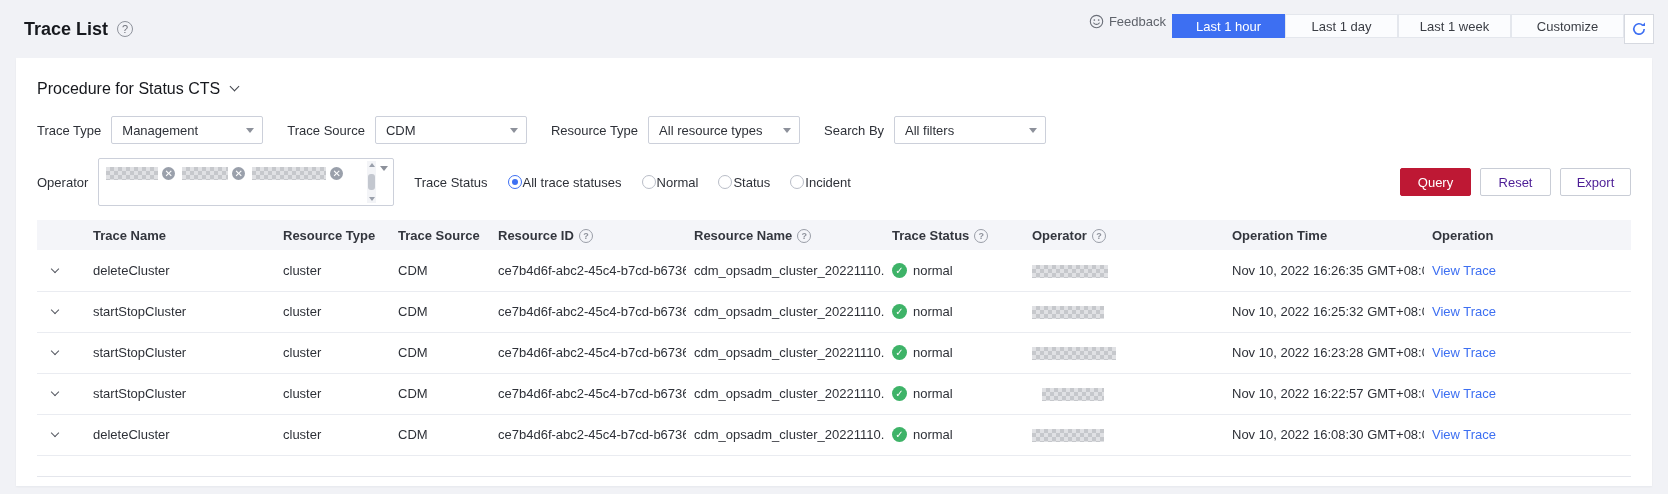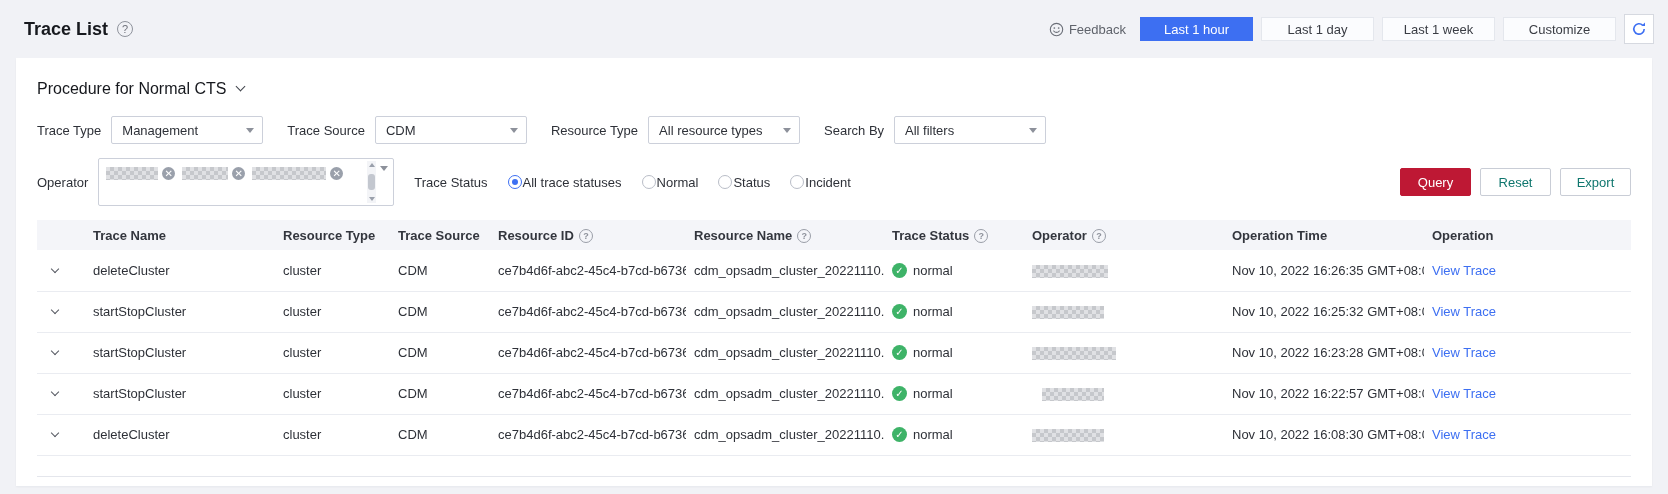--- a/index.html
+++ b/index.html
@@ -9,21 +9,21 @@
     background:#f1f2f6; color:#2e3138;
     font-family:"Liberation Sans", sans-serif;
   }
 
   
   .topbar { height:58px; display:flex; align-items:center; justify-content:space-between; padding:0 14px 0 24px; }
   .tb-left { display:flex; align-items:center; gap:9px; }
   .page-title { font-size:18px; font-weight:700; color:#17191e; }
   .qhelp { width:16px; height:16px; border-radius:50%; border:1px solid #8f939c; color:#70737c;
            font-size:11px; line-height:14px; display:inline-flex; align-items:center; justify-content:center; }
-  .tb-right { display:flex; align-items:center; gap:8px; }
+  .tb-right { display:flex; align-items:flex-start; }
   .feedback { display:flex; align-items:center; gap:5px; color:#5f636b; font-size:13px; margin-right:6px; cursor:pointer; }
   .time-btn { min-width:113px; height:24px; border:1px solid #e4e7ed; background:#fbfcfe; color:#3a3d44;
               font-size:13px; font-family:inherit; cursor:pointer; }
   .time-btn.active { background:#3d6ff2; border-color:#3d6ff2; color:#fff; }
   .refresh-btn { width:30px; height:30px; border:1px solid #d6d9e0; background:#fff; display:flex;
                  align-items:center; justify-content:center; cursor:pointer; padding:0; }
 
   
   .card { margin:0 16px; background:#fff; height:428px; padding:0 21px; overflow:hidden;
           box-shadow:0 1px 2px rgba(20,30,60,.05); }
@@ -68,21 +68,21 @@
 
   .ts-group { display:flex; align-items:center; margin-left:20px; gap:20px; }
   .radio { display:flex; align-items:center; gap:1px; font-size:13px; color:#2e3138; cursor:pointer; }
   .rdot { width:14px; height:14px; border-radius:50%; border:1px solid #b9bdc7; background:#fff; position:relative; flex:none; }
   .radio.checked .rdot { border-color:#3d6ff2; }
   .radio.checked .rdot::after { content:""; position:absolute; left:3px; top:3px; width:6px; height:6px;
                                 border-radius:50%; background:#3d6ff2; }
 
   .actions { margin-left:auto; display:flex; gap:9px; }
   .btn { height:28px; min-width:71px; font-size:13px; font-family:inherit; border:1px solid #c9cdd6;
-         background:#fff; color:#0f766e; border-radius:2px; cursor:pointer; }
+         background:#fff; color:#4c1d95; border-radius:2px; cursor:pointer; }
   .btn.primary { background:#be1834; border-color:#be1834; color:#fff; }
 
   
   .table-wrap { margin-top:14px; }
   table { width:100%; border-collapse:collapse; table-layout:fixed; font-size:13px; }
   thead th { background:#f4f5f9; height:30px; text-align:left; font-weight:700; color:#33363e;
              padding:0 8px; white-space:nowrap; overflow:hidden; }
   thead th .th-inner { display:flex; align-items:flex-end; gap:5px; }
   .th-help { width:14px; height:14px; flex:none; border-radius:50%; border:1px solid #9a9ea8; color:#8c909a;
              font-size:9px; line-height:12px; display:inline-flex; align-items:center; justify-content:center; }
@@ -128,21 +128,21 @@
         <path d="M13.2 8a5.2 5.2 0 1 1-1.5-3.7" fill="none" stroke="#3d6ff2" stroke-width="1.6"></path>
         <path d="M14 1.4v3.6h-3.6z" fill="#3d6ff2"></path>
       </svg>
     </button>
   </div>
 </div>
 
 <div class="card">
 
   <div class="procedure">
-    <span>Procedure for Normal CTS</span>
+    <span>Procedure for Status CTS</span>
     <i class="chev"></i>
   </div>
 
   <div class="frow1">
     <div class="fgroup">
       <span class="flabel">Trace Type</span>
       <div class="select">
         <span>Management</span>
         <i class="caret"></i>
       </div>

